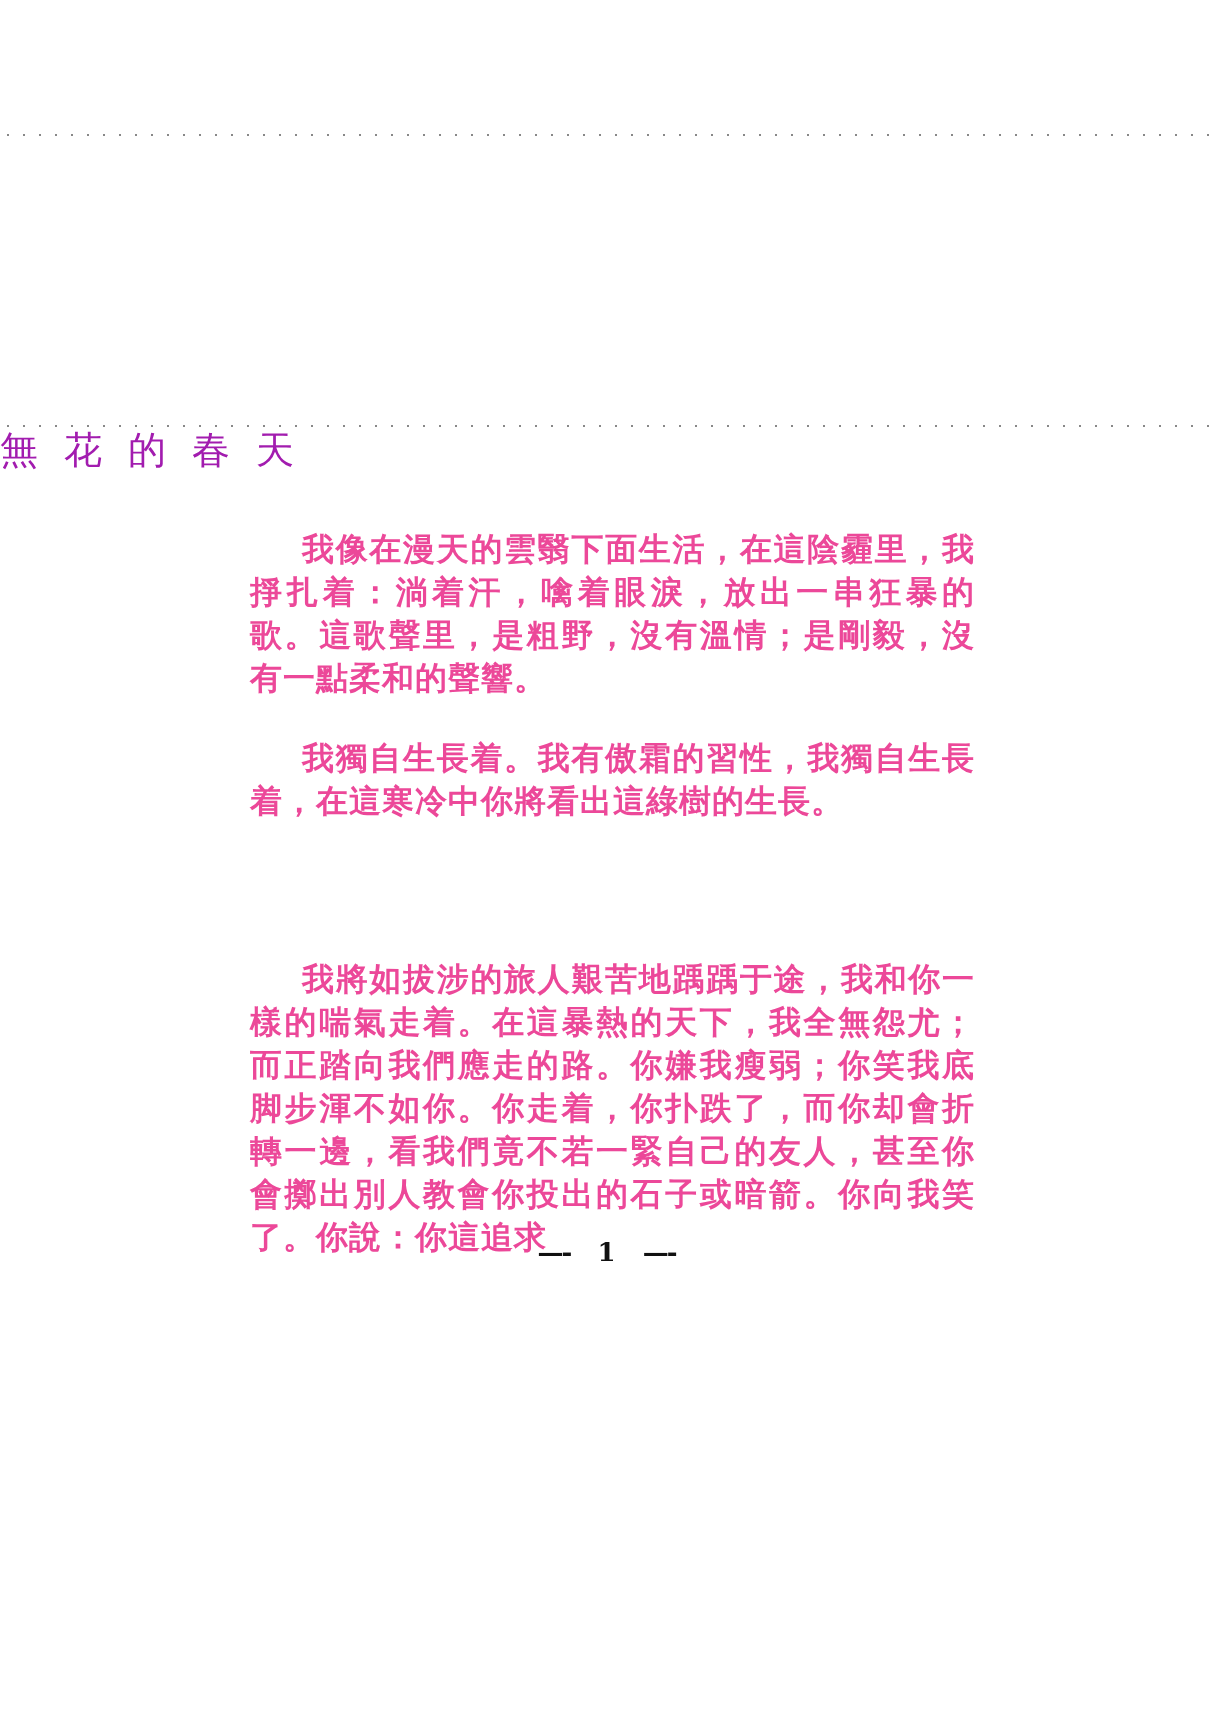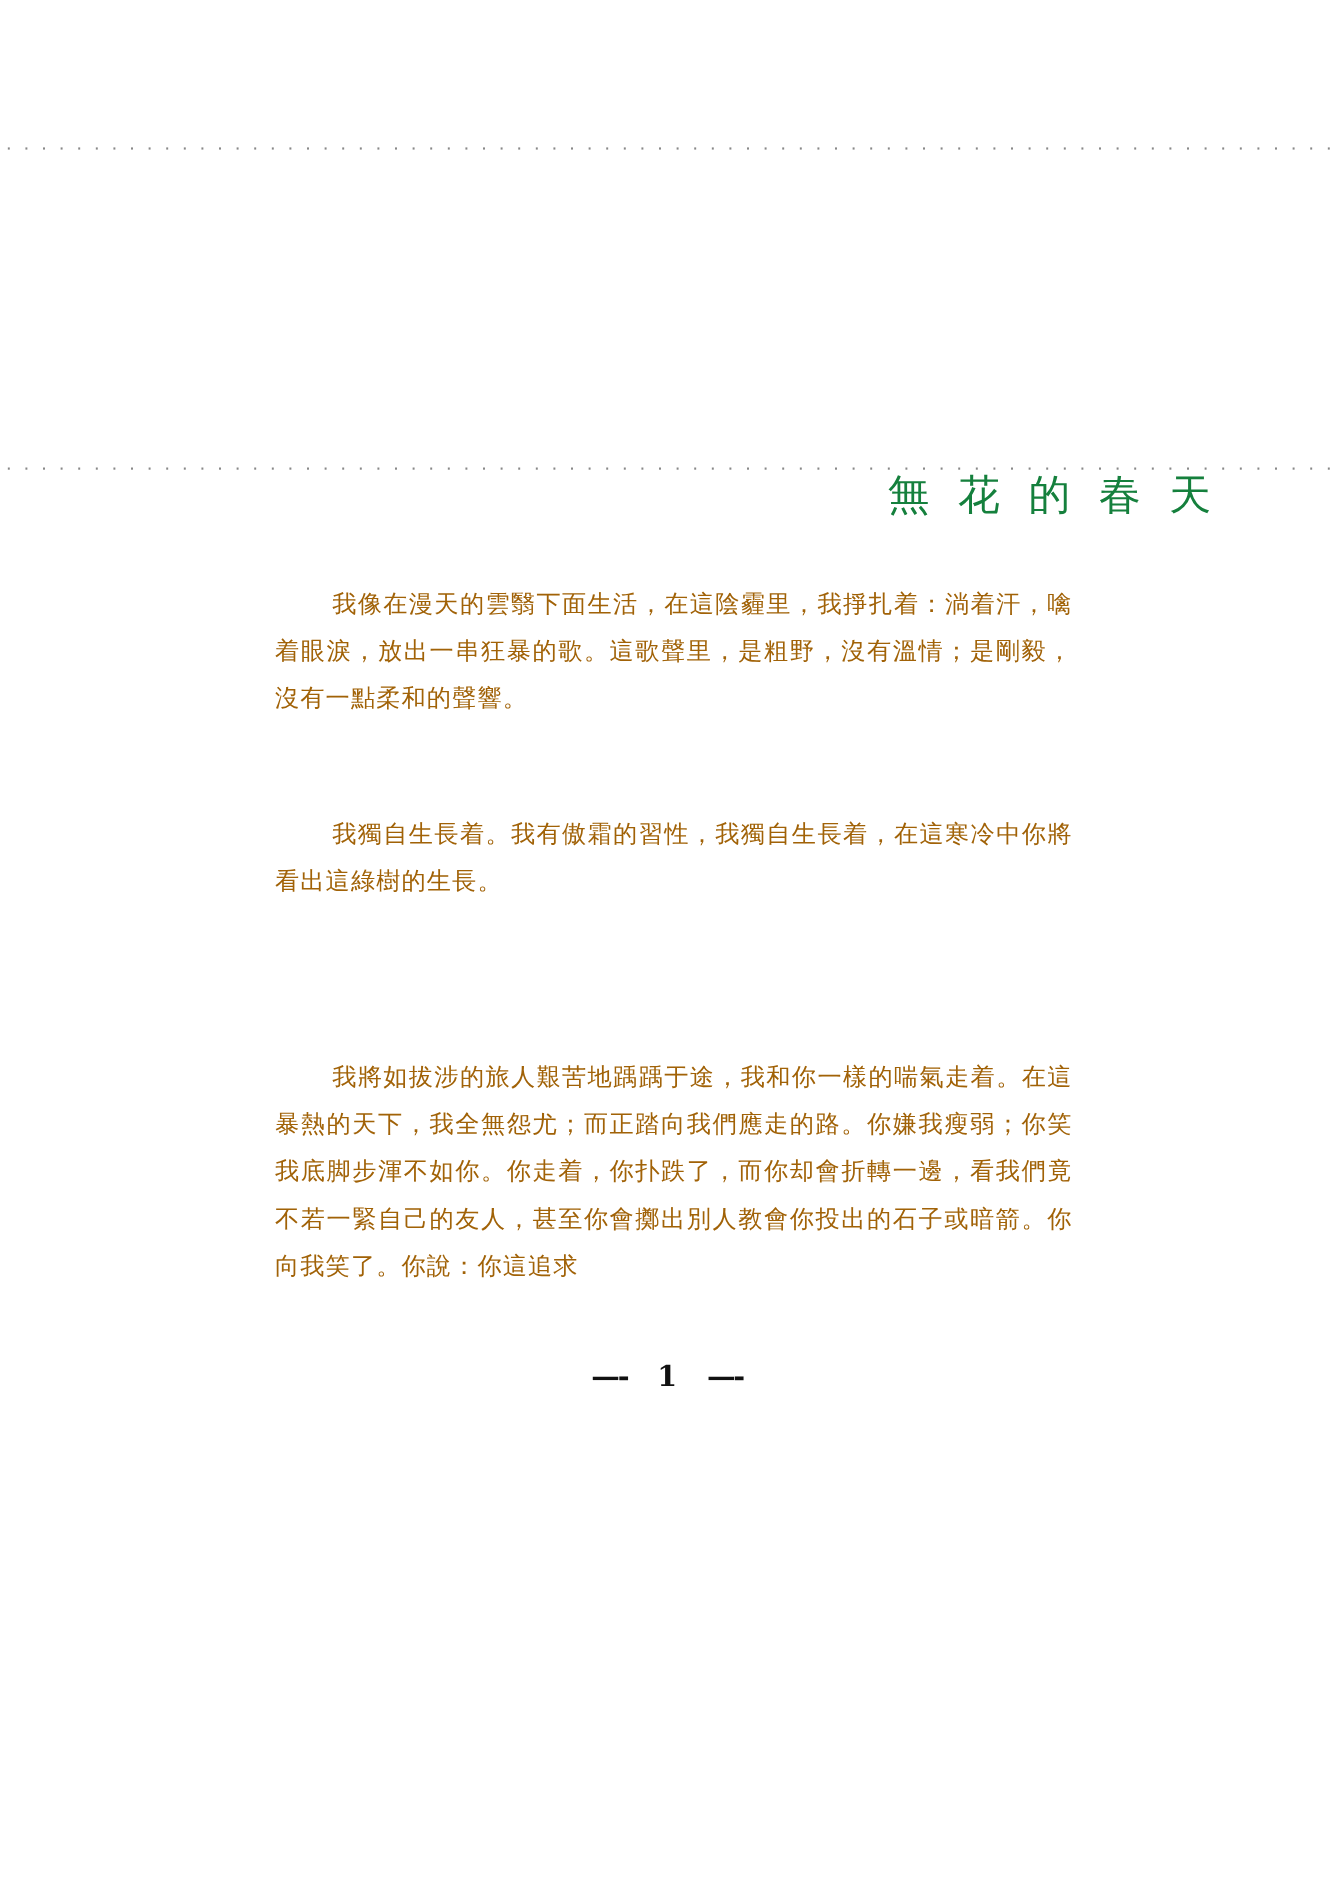--- a/index.html
+++ b/index.html
@@ -8,27 +8,27 @@
     font-family: "DejaVu Serif", "Liberation Serif", serif;
     color: #111111;
   }
   .dotline {
     position: absolute; left: 0; width: 1213px; height: 2px;
     background-image: radial-gradient(circle, #888 0.9px, transparent 1.1px);
     background-size: 16px 2px; background-repeat: repeat-x;
   }
   .title {
     position: absolute; top: 400px; left: 0; width: 1127px;
-    text-align: right; font-size: 38px; letter-spacing: 26px;
-    font-weight: normal; color: #15803d;
+    text-align: left; font-size: 38px; letter-spacing: 26px;
+    font-weight: normal; color: #a21caf;
   }
   .body-text {
     position: absolute; left: 250px; width: 725px;
-    font-size: 22px; line-height: 43px; font-weight: normal;
-    letter-spacing: 1px; text-align: justify; color: #a16207;
+    font-size: 32px; line-height: 43px; font-weight: bold;
+    letter-spacing: 1px; text-align: justify; color: #ec4899;
   }
   .para { margin: 0; text-indent: 52px; }
   .page-number {
     position: absolute; top: 1237px; left: 0; width: 1213px;
     text-align: center; font-size: 26px; font-weight: bold; color: #111;
   }
   .page-number .dash { letter-spacing: -2px; }
 </style>
 </head>
 <body>

